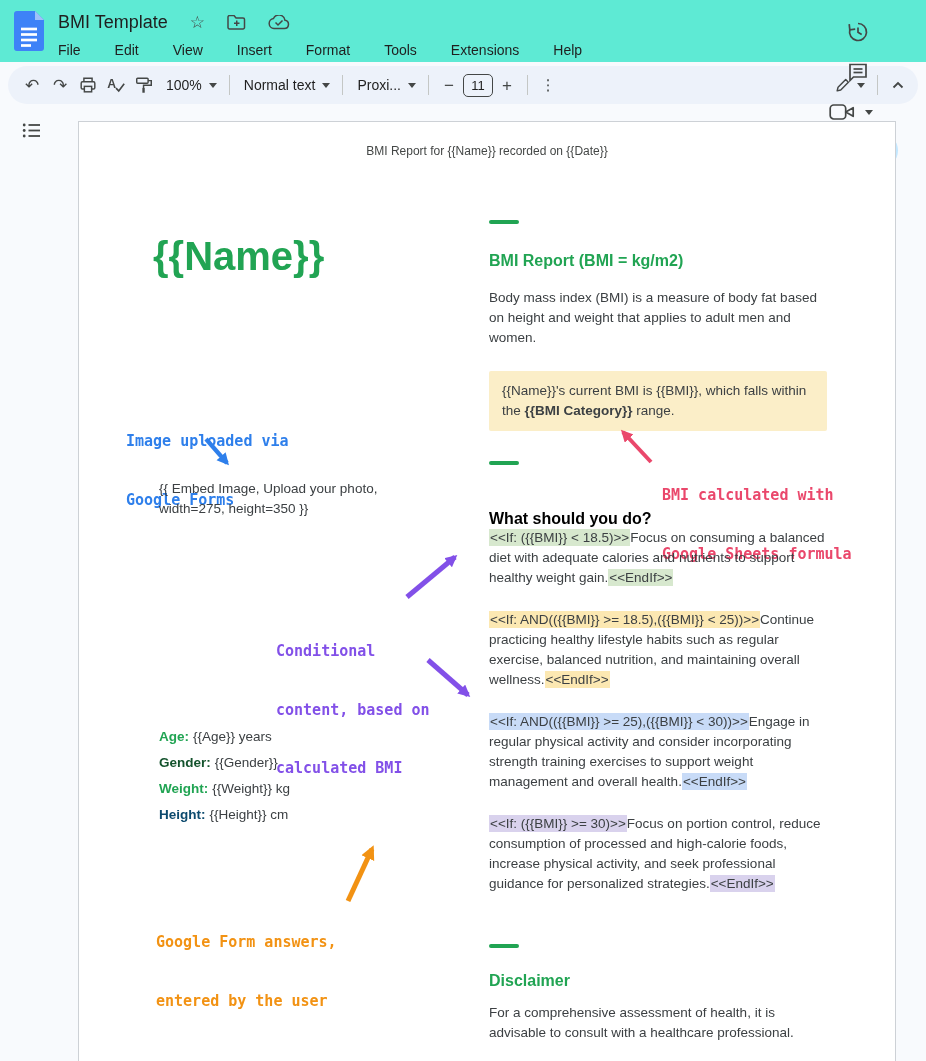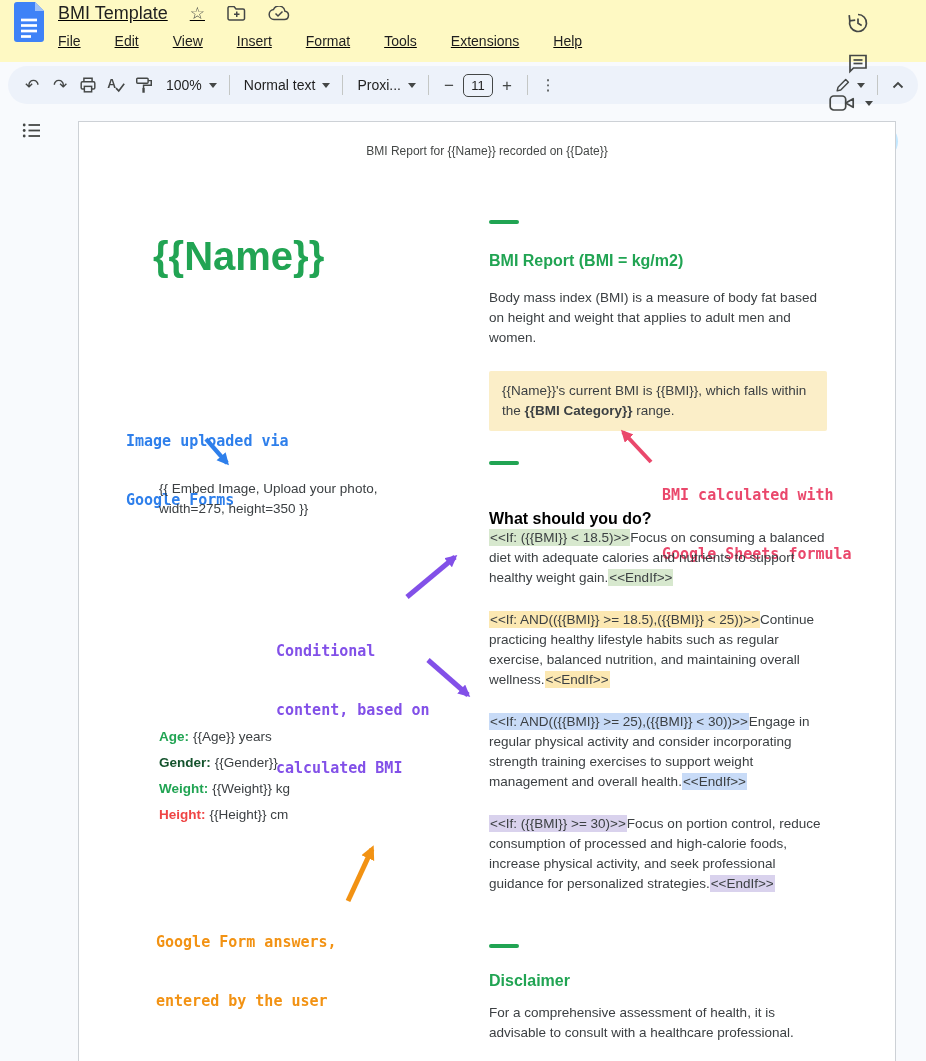--- a/index.html
+++ b/index.html
@@ -5,24 +5,23 @@
   * { margin:0; padding:0; box-sizing:border-box; }
   html,body { width:926px; height:1061px; }
   body {
     font-family:"Liberation Sans",sans-serif;
     background:#f8fafd;
     overflow:hidden;
     position:relative;
   }
   
   .topbar{
-    height:62px; background:#fef9c3;
+    height:62px; background:#5eead4;
     display:flex; align-items:flex-start;
-    padding:1px 12px 0 14px;
-    text-decoration:underline;
+    padding:10px 12px 0 14px;
   }
   .docs-logo{ width:30px; height:40px; margin-top:1px; cursor:pointer; }
   .title-block{ margin-left:14px; display:flex; flex-direction:column; }
   .title-row{ display:flex; align-items:center; height:25px; }
   .doc-title{ font-size:18px; color:#1f1f1f; }
   .title-ico{ margin-left:22px; color:#444746; display:flex; align-items:center; }
   .star-glyph{ font-size:17px; line-height:1; }
   .menubar{ display:flex; height:25px; align-items:flex-end; margin-left:-7px;gap:20px; }
   .menubar span{ font-size:14px; color:#1f1f1f; padding:2px 7px; border-radius:4px; cursor:pointer; }
   .top-right{ margin-left:auto; display:flex; align-items:center; margin-top:2px;flex-direction:column; }
@@ -300,21 +299,21 @@
       <div class="stat-row">
         <span class="stat-label" style="color: rgb(33, 164, 83);">Age:</span><span class="stat-value">{{Age}} years</span>
       </div>
       <div class="stat-row">
         <span class="stat-label" style="color: #14532d;">Gender:</span><span class="stat-value">{{Gender}}</span>
       </div>
       <div class="stat-row">
         <span class="stat-label" style="color: rgb(33, 164, 83);">Weight:</span><span class="stat-value">{{Weight}} kg</span>
       </div>
       <div class="stat-row">
-        <span class="stat-label" style="color: #ef4444;">Height:</span><span class="stat-value">{{Height}} cm</span>
+        <span class="stat-label" style="color: #0c4a6e;">Height:</span><span class="stat-value">{{Height}} cm</span>
       </div>
     </div>
 
     <svg class="abs arrow" style="left:255px; top:713px;" width="52" height="74">
       <defs>
           <marker id="morg" markerUnits="userSpaceOnUse" markerWidth="18" markerHeight="18" refX="10" refY="7" orient="auto">
         <path d="M0,0 L14,7 L0,14 z" fill="#f29213"></path>
           </marker>
         </defs>
       <line x1="14" y1="66" x2="38" y2="14" stroke-width="5" marker-end="url(#morg)" stroke="#f29213"></line>

